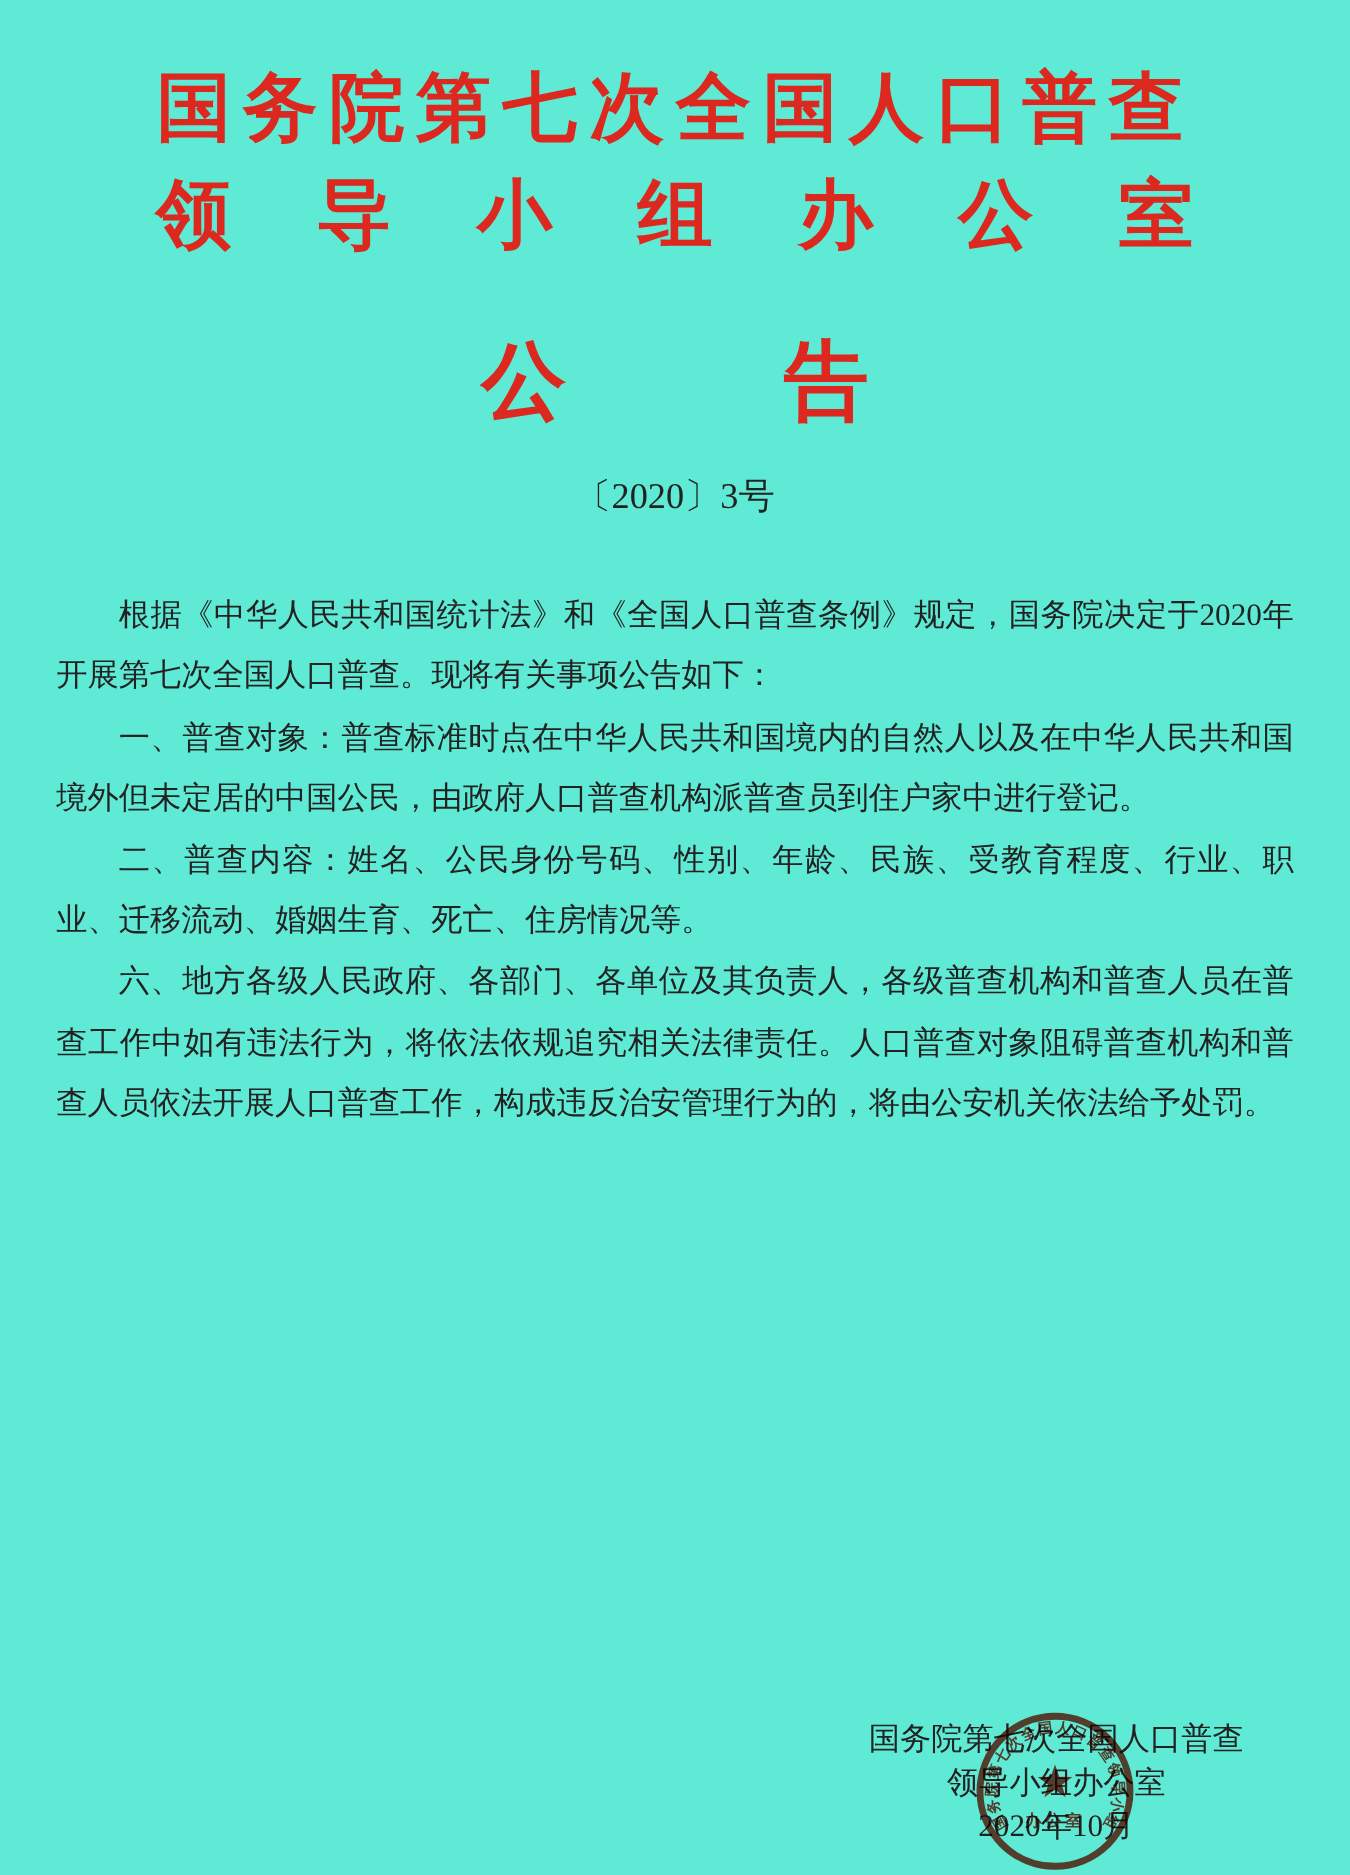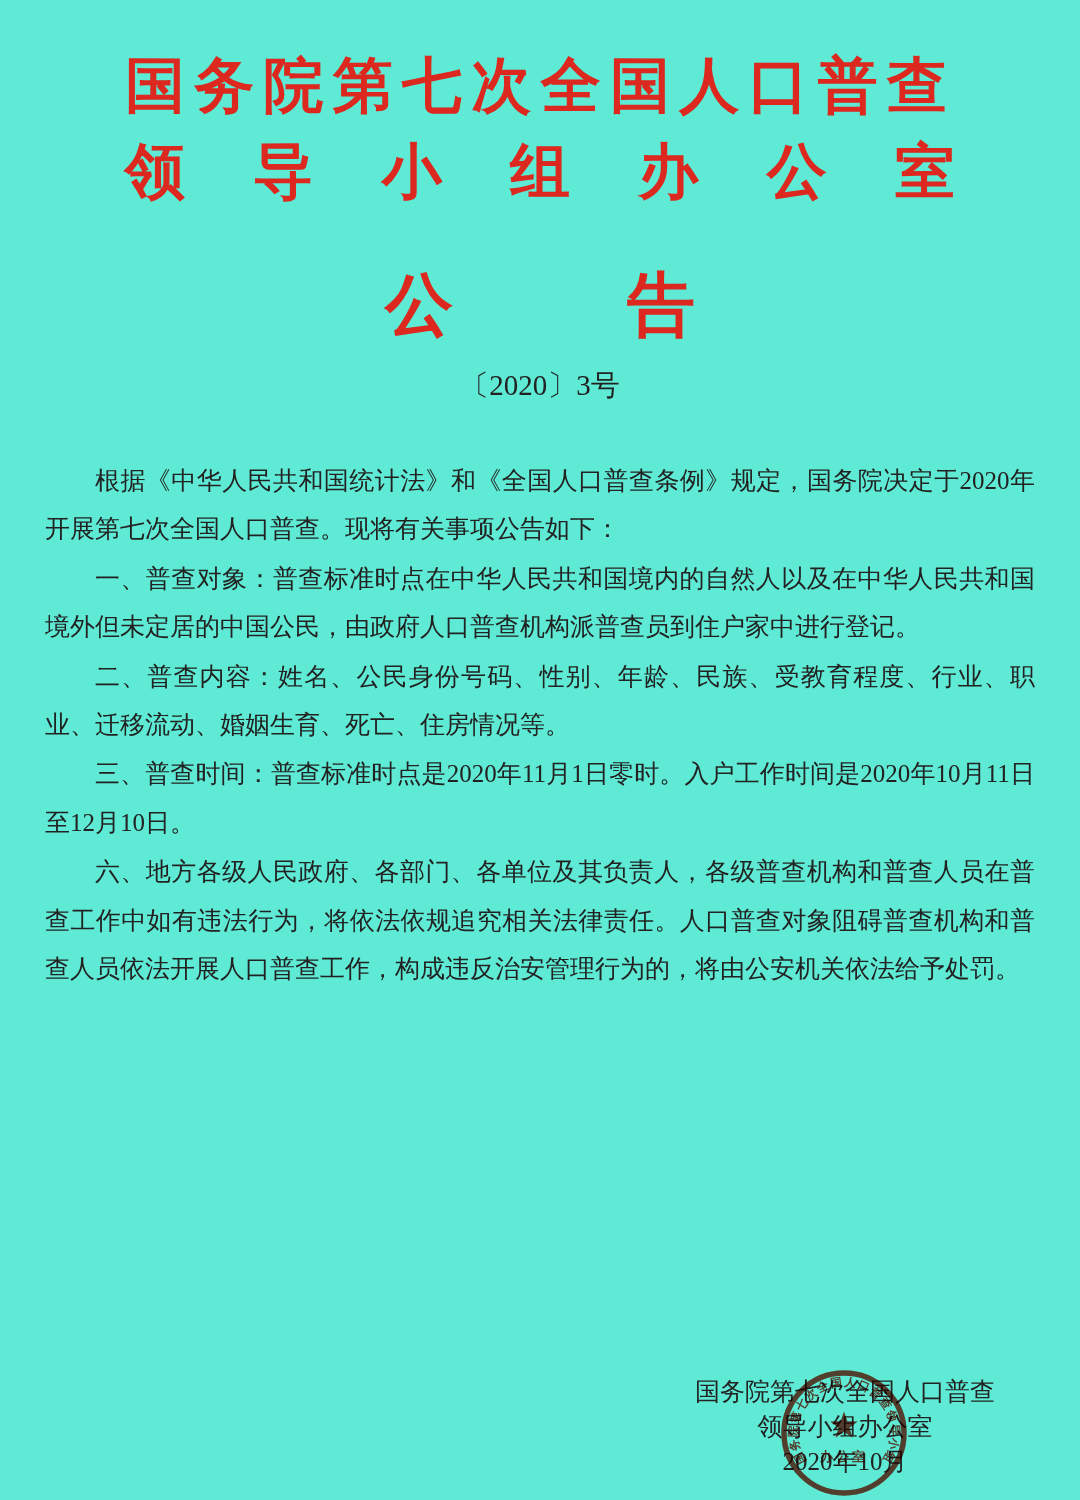--- a/index.html
+++ b/index.html
@@ -47,21 +47,21 @@
   .title-line3 {
     margin: 52px auto 0;
     width: 310px;
     font-size: 68px;
     line-height: 76px;
     display: flex;
     justify-content: space-between;
   }
   
   .doc-number {
-    margin-top: 20px;
+    margin-top: 32px;
     text-align: center;
     font-size: 29px;
     line-height: 45px;
     color: #222222;
   }
   
   .body-block {
     margin: 48px 45px 0 45px;
     font-size: 25px;
     line-height: 48.4px;
@@ -127,21 +127,20 @@
   <div class="doc-number">〔2020〕3号</div>
 
   <div class="body-block">
 
       <p class="para"><b class="para-head"></b><span class="para-text">根据《中华人民共和国统计法》和《全国人口普查条例》规定，国务院决定于2020年开展第七次全国人口普查。现将有关事项公告如下：</span></p>
 
       <p class="para"><b class="para-head">一、普查对象：</b><span class="para-text">普查标准时点在中华人民共和国境内的自然人以及在中华人民共和国境外但未定居的中国公民，由政府人口普查机构派普查员到住户家中进行登记。</span></p>
 
       <p class="para"><b class="para-head">二、普查内容：</b><span class="para-text">姓名、公民身份号码、性别、年龄、民族、受教育程度、行业、职业、迁移流动、婚姻生育、死亡、住房情况等。</span></p>
 
-      <p class="para"><b class="para-head">三、普查时间：</b><span class="para-text">普查标准时点是2020年11月1日零时。入户工作时间是2020年10月11日至12月10日。</span></p>
 
 
 
       <p class="para"><b class="para-head"></b><span class="para-text">六、地方各级人民政府、各部门、各单位及其负责人，各级普查机构和普查人员在普查工作中如有违法行为，将依法依规追究相关法律责任。人口普查对象阻碍普查机构和普查人员依法开展人口普查工作，构成违反治安管理行为的，将由公安机关依法给予处罚。</span></p>
 
     </div>
 
   <div class="signature">
     <div>国务院第七次全国人口普查</div>
     <div>领导小组办公室</div>

